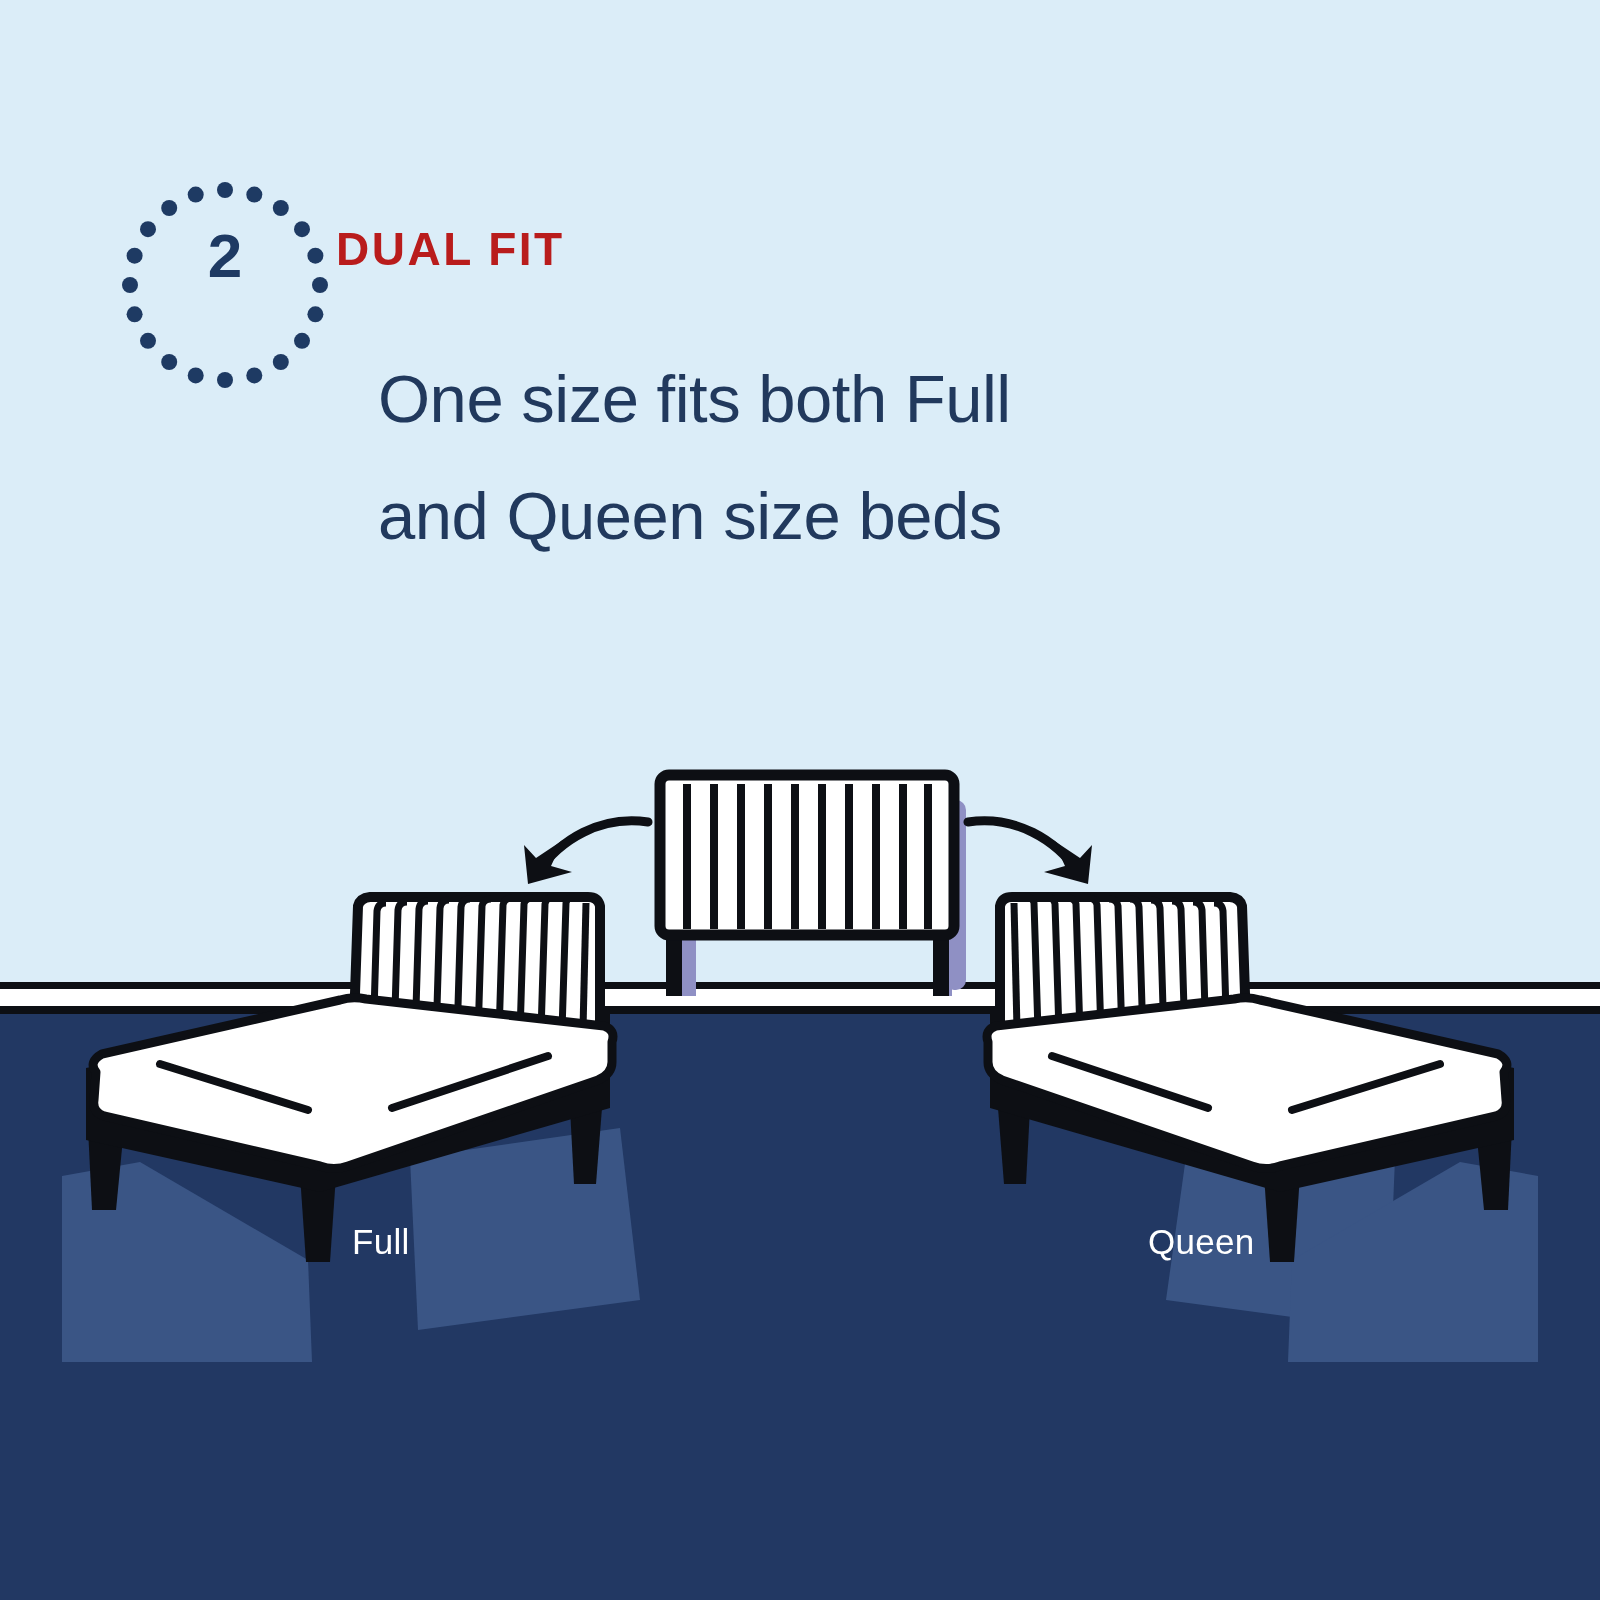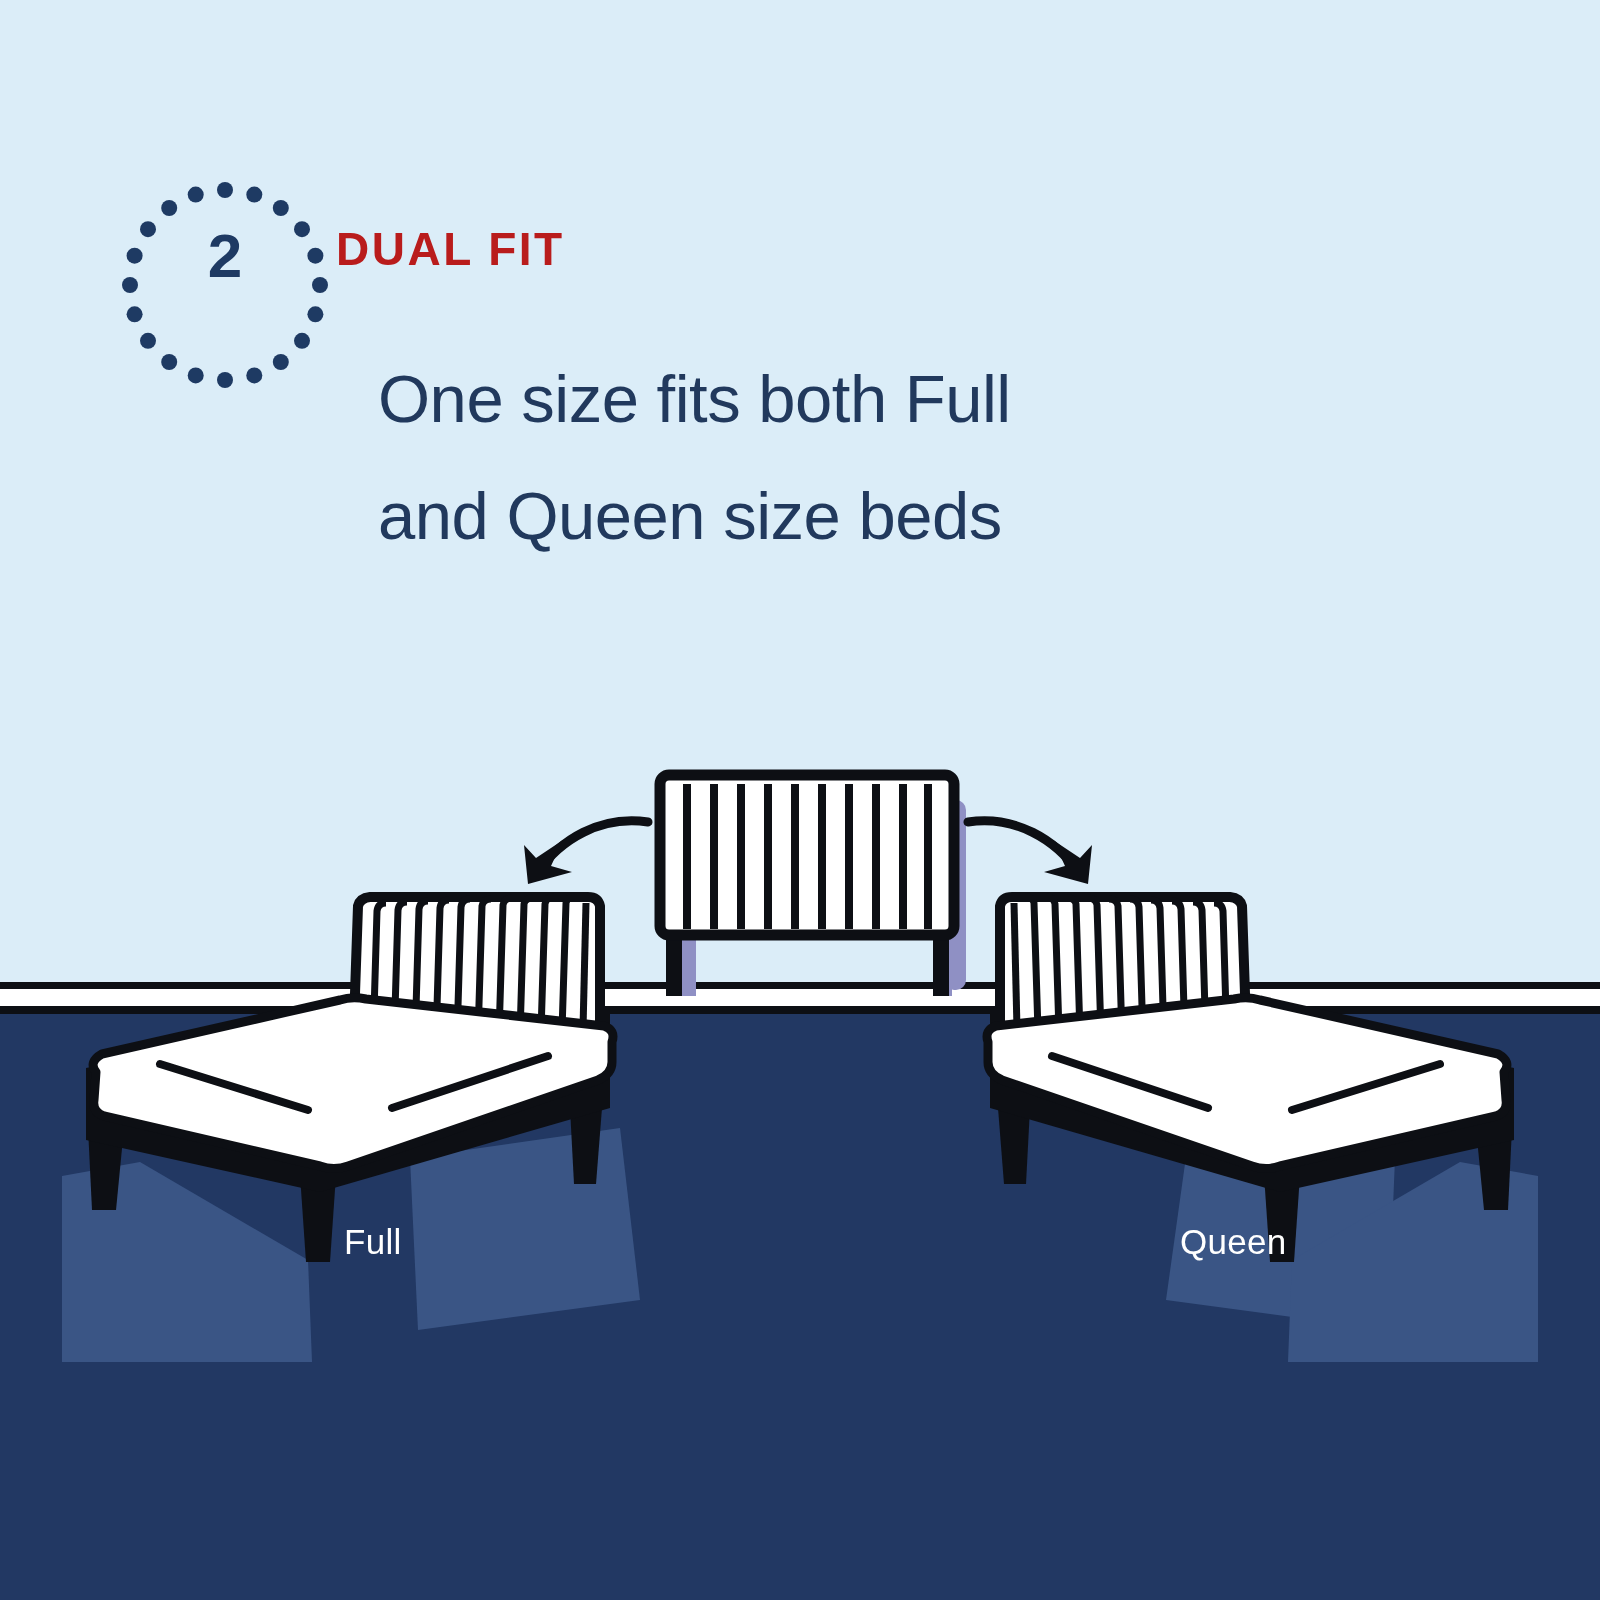--- a/index.html
+++ b/index.html
@@ -69,22 +69,22 @@
     margin-left: 44px;
   }
   .bed-label {
     position: absolute;
     color: #ffffff;
     font-size: 35px;
     font-weight: 400;
     font-family: "Liberation Sans", sans-serif;
     letter-spacing: 0.3px;
   }
-  #label-full { left: 344px; top: 1222px; }
-  #label-queen { left: 1180px; top: 1222px; }
+  #label-full { left: 352px; top: 1222px; }
+  #label-queen { left: 1148px; top: 1222px; }
 </style>
 </head>
 <body>
 
 <div id="scene">
 
   <svg id="art" viewBox="0 0 1600 1600" xmlns="http://www.w3.org/2000/svg">
 
     <rect x="0" y="0" width="1600" height="986" fill="#dbedf8"></rect>
 

